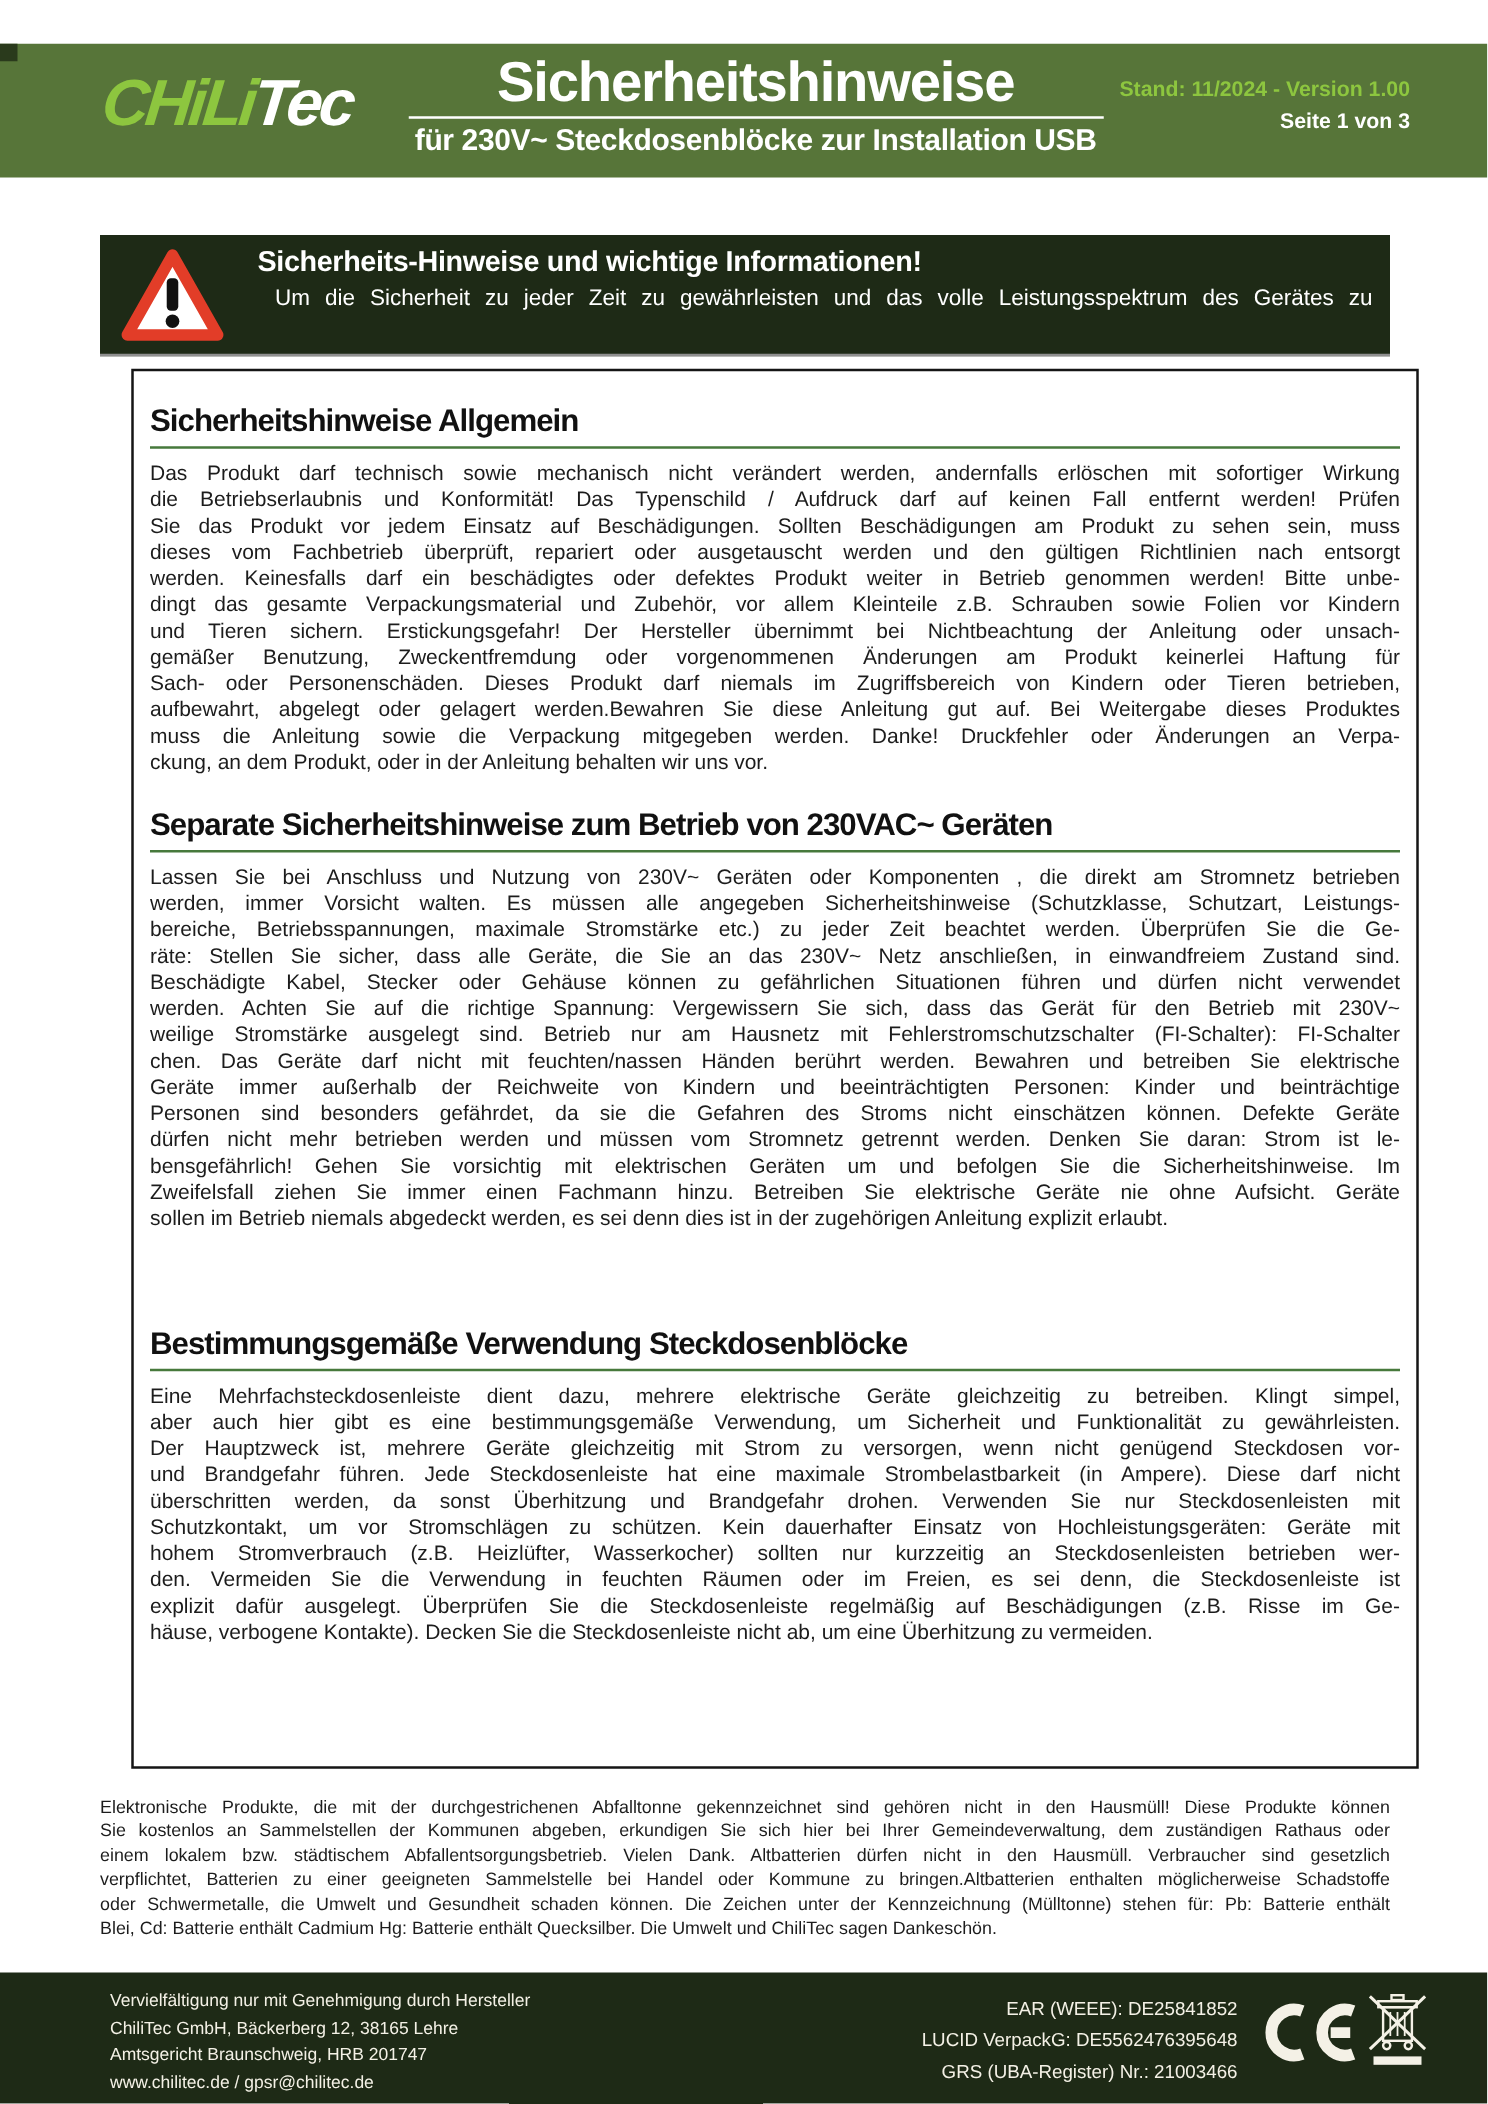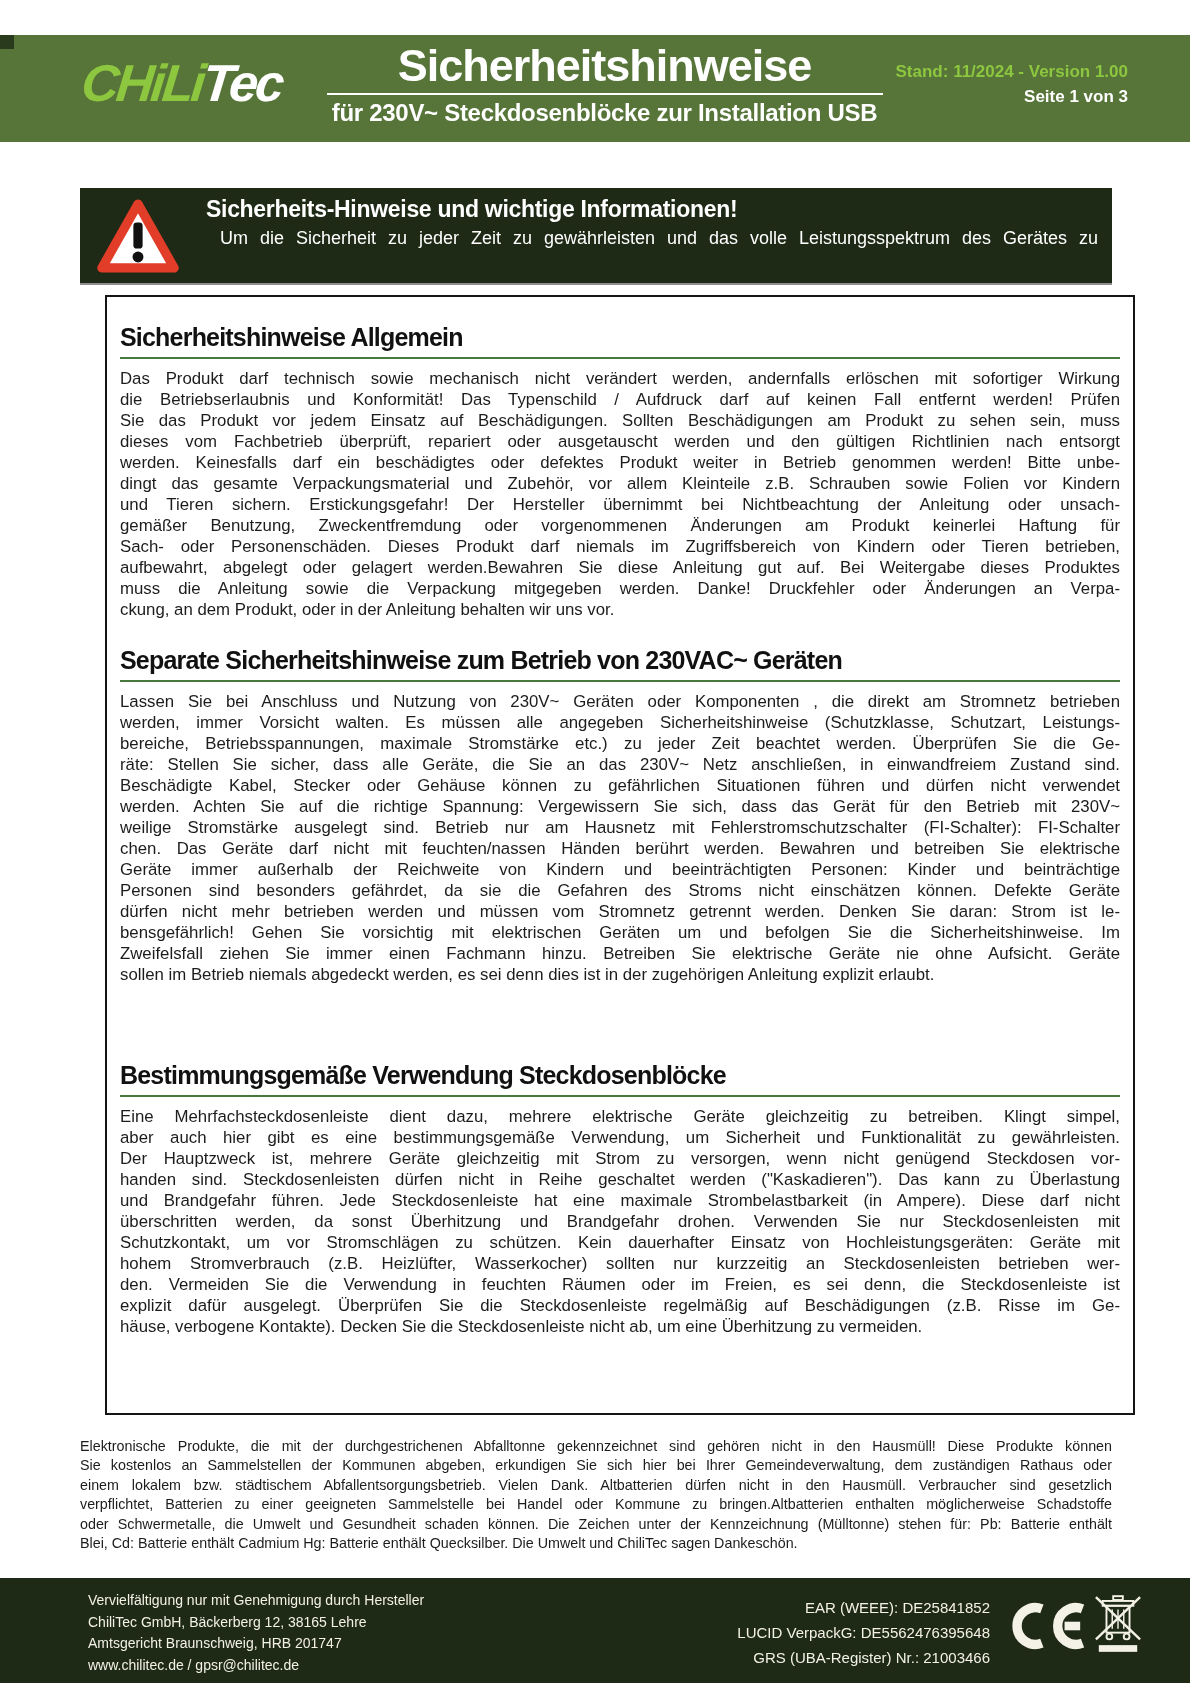--- a/index.html
+++ b/index.html
@@ -135,21 +135,20 @@
         </div>
     </div>
 
     <div class="section big-gap">
       <h2 class="section-heading">Bestimmungsgemäße Verwendung Steckdosenblöcke</h2>
       <div class="section-rule"></div>
       <div class="section-body">
           <div class="jline">Eine Mehrfachsteckdosenleiste dient dazu, mehrere elektrische Geräte gleichzeitig zu betreiben. Klingt simpel,</div>
           <div class="jline">aber auch hier gibt es eine bestimmungsgemäße Verwendung, um Sicherheit und Funktionalität zu gewährleisten.</div>
           <div class="jline">Der Hauptzweck ist, mehrere Geräte gleichzeitig mit Strom zu versorgen, wenn nicht genügend Steckdosen vor-</div>
-          <div class="jline">handen sind. Steckdosenleisten dürfen nicht in Reihe geschaltet werden ("Kaskadieren"). Das kann zu Überlastung</div>
           <div class="jline">und Brandgefahr führen. Jede Steckdosenleiste hat eine maximale Strombelastbarkeit (in Ampere). Diese darf nicht</div>
           <div class="jline">überschritten werden, da sonst Überhitzung und Brandgefahr drohen. Verwenden Sie nur Steckdosenleisten mit</div>
           <div class="jline">Schutzkontakt, um vor Stromschlägen zu schützen. Kein dauerhafter Einsatz von Hochleistungsgeräten: Geräte mit</div>
           <div class="jline">hohem Stromverbrauch (z.B. Heizlüfter, Wasserkocher) sollten nur kurzzeitig an Steckdosenleisten betrieben wer-</div>
           <div class="jline">den. Vermeiden Sie die Verwendung in feuchten Räumen oder im Freien, es sei denn, die Steckdosenleiste ist</div>
           <div class="jline">explizit dafür ausgelegt. Überprüfen Sie die Steckdosenleiste regelmäßig auf Beschädigungen (z.B. Risse im Ge-</div>
           <div class="jline last">häuse, verbogene Kontakte).  Decken Sie die Steckdosenleiste nicht ab, um eine Überhitzung zu vermeiden.</div>
         </div>
     </div>
 

